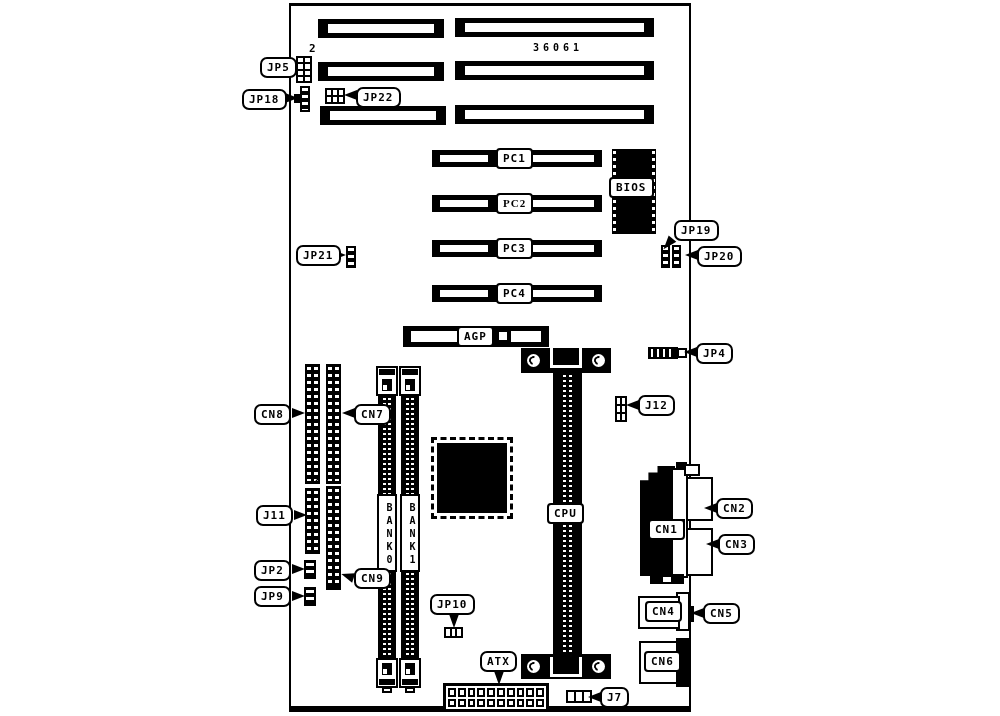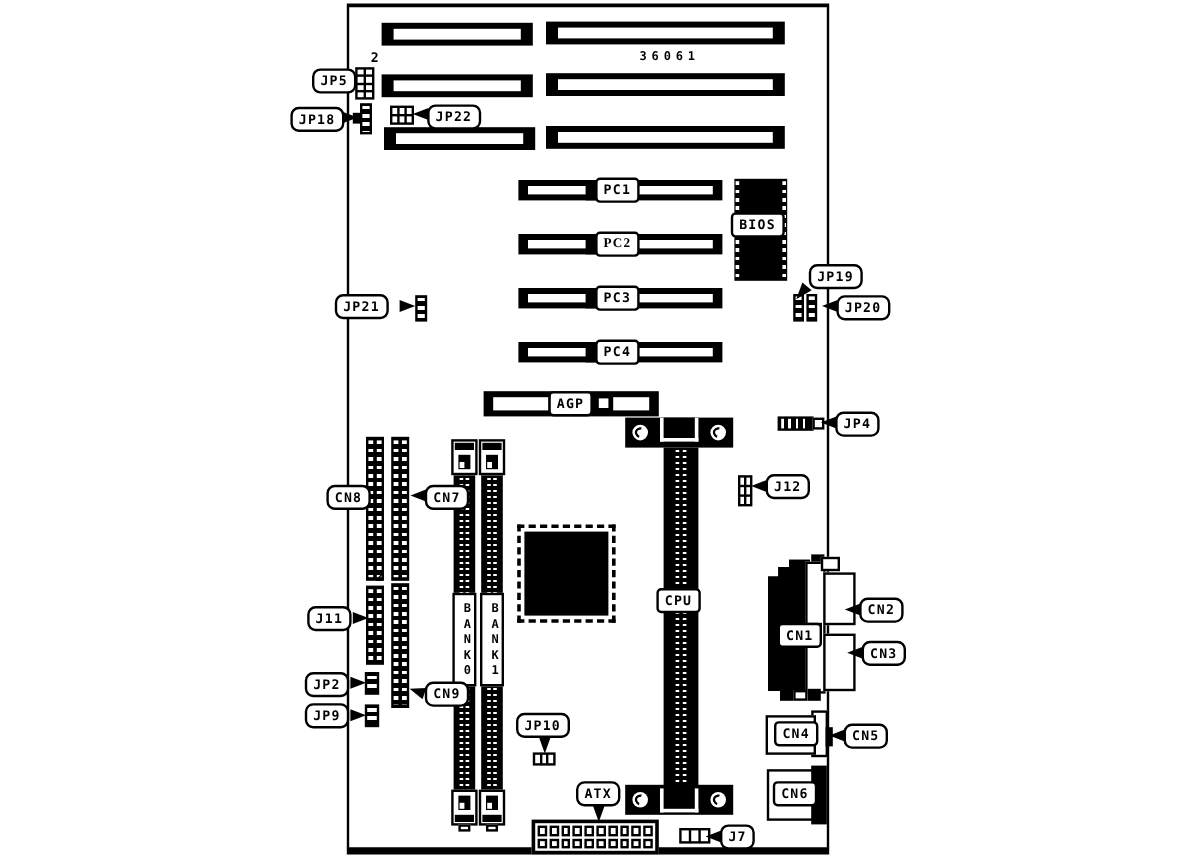--- a/index.html
+++ b/index.html
@@ -166,21 +166,21 @@
   <div class="callout sq" style="left:609px;top:177px;">BIOS</div>
 
   <div class="abs strip1" style="left:661px;top:245px;width:9px;height:23px;"></div>
   <div class="abs strip1" style="left:672px;top:245px;width:9px;height:23px;"></div>
   <div class="callout" style="left:674px;top:220px;">JP19</div>
   <div class="wedge w-d" style="left:663px;top:237px;transform:rotate(40deg);"></div>
   <div class="callout" style="left:697px;top:246px;">JP20</div>
   <div class="wedge w-l" style="left:685px;top:250px;"></div>
 
   <div class="abs strip1" style="left:346px;top:246px;width:10px;height:22px;"></div>
-  <div class="callout" style="left:279px;top:245px;">JP21</div>
+  <div class="callout" style="left:296px;top:245px;">JP21</div>
   <div class="wedge w-r" style="left:333px;top:250px;"></div>
 
   <div class="abs blk" style="left:403px;top:326px;width:146px;height:21px;z-index:1;">
     <span class="abs" style="left:8px;top:5px;width:46px;height:11px;background:#fff;"></span>
     <span class="abs" style="left:96px;top:6px;width:8px;height:8px;background:#fff;"></span>
     <span class="abs" style="left:108px;top:5px;width:30px;height:11px;background:#fff;"></span>
   </div>
   <div class="callout sq" style="left:457px;top:326px;">AGP</div>
 
   <div class="abs hstrip" style="left:648px;top:347px;width:30px;height:12px;"></div>
@@ -194,21 +194,21 @@
       <i></i>
       <i></i>
       <i></i>
       <i></i>
     </div>
   <div class="callout" style="left:638px;top:395px;">J12</div>
   <div class="wedge w-l" style="left:626px;top:400px;"></div>
 
   <div class="abs strip2" style="left:305px;top:364px;width:15px;height:120px;"></div>
   <div class="abs strip2" style="left:326px;top:364px;width:15px;height:120px;"></div>
-  <div class="callout" style="left:254px;top:404px;margin-left:18px;">CN8</div>
+  <div class="callout" style="left:254px;top:404px;">CN8</div>
   <div class="wedge w-r" style="left:292px;top:408px;"></div>
   <div class="callout" style="left:354px;top:404px;">CN7</div>
   <div class="wedge w-l" style="left:342px;top:408px;"></div>
 
   <div class="abs strip2" style="left:305px;top:488px;width:15px;height:66px;"></div>
   <div class="marker2" style="left:313px;top:474px;">2</div>
   <div class="abs strip2" style="left:326px;top:486px;width:15px;height:104px;"></div>
   <div class="callout" style="left:256px;top:505px;">J11</div>
   <div class="wedge w-r" style="left:294px;top:510px;"></div>
   <div class="callout" style="left:354px;top:568px;">CN9</div>
@@ -246,21 +246,21 @@
   <div class="abs tab" style="left:405px;top:687px;width:10px;height:6px;"></div>
 
   <div class="abs chipset" style="left:437px;top:443px;width:70px;height:70px;"></div>
 
   <div class="abs cpu-bracket" style="left:521px;top:348px;width:90px;height:25px;">
     <span class="screw" style="left:6px;top:6px;"></span>
     <span class="screw" style="left:71px;top:6px;"></span>
     <span class="notch-u" style="left:29px;top:0;width:26px;height:17px;"></span>
   </div>
   <div class="abs cpu-body" style="left:553px;top:373px;width:29px;height:282px;"></div>
-  <div class="callout sq" style="left:547px;top:490px;">CPU</div>
+  <div class="callout sq" style="left:547px;top:503px;">CPU</div>
   <div class="abs cpu-bracket" style="left:521px;top:654px;width:90px;height:25px;">
     <span class="screw" style="left:6px;top:6px;"></span>
     <span class="screw" style="left:71px;top:6px;"></span>
     <span class="notch-u" style="left:29px;top:3px;width:26px;height:17px;"></span>
   </div>
 
   <div class="callout" style="left:430px;top:594px;">JP10</div>
   <div class="wedge w-d" style="left:449px;top:614px;"></div>
   <div class="abs pingrid c3" style="left:444px;top:627px;width:19px;height:11px;">
       <i></i>

